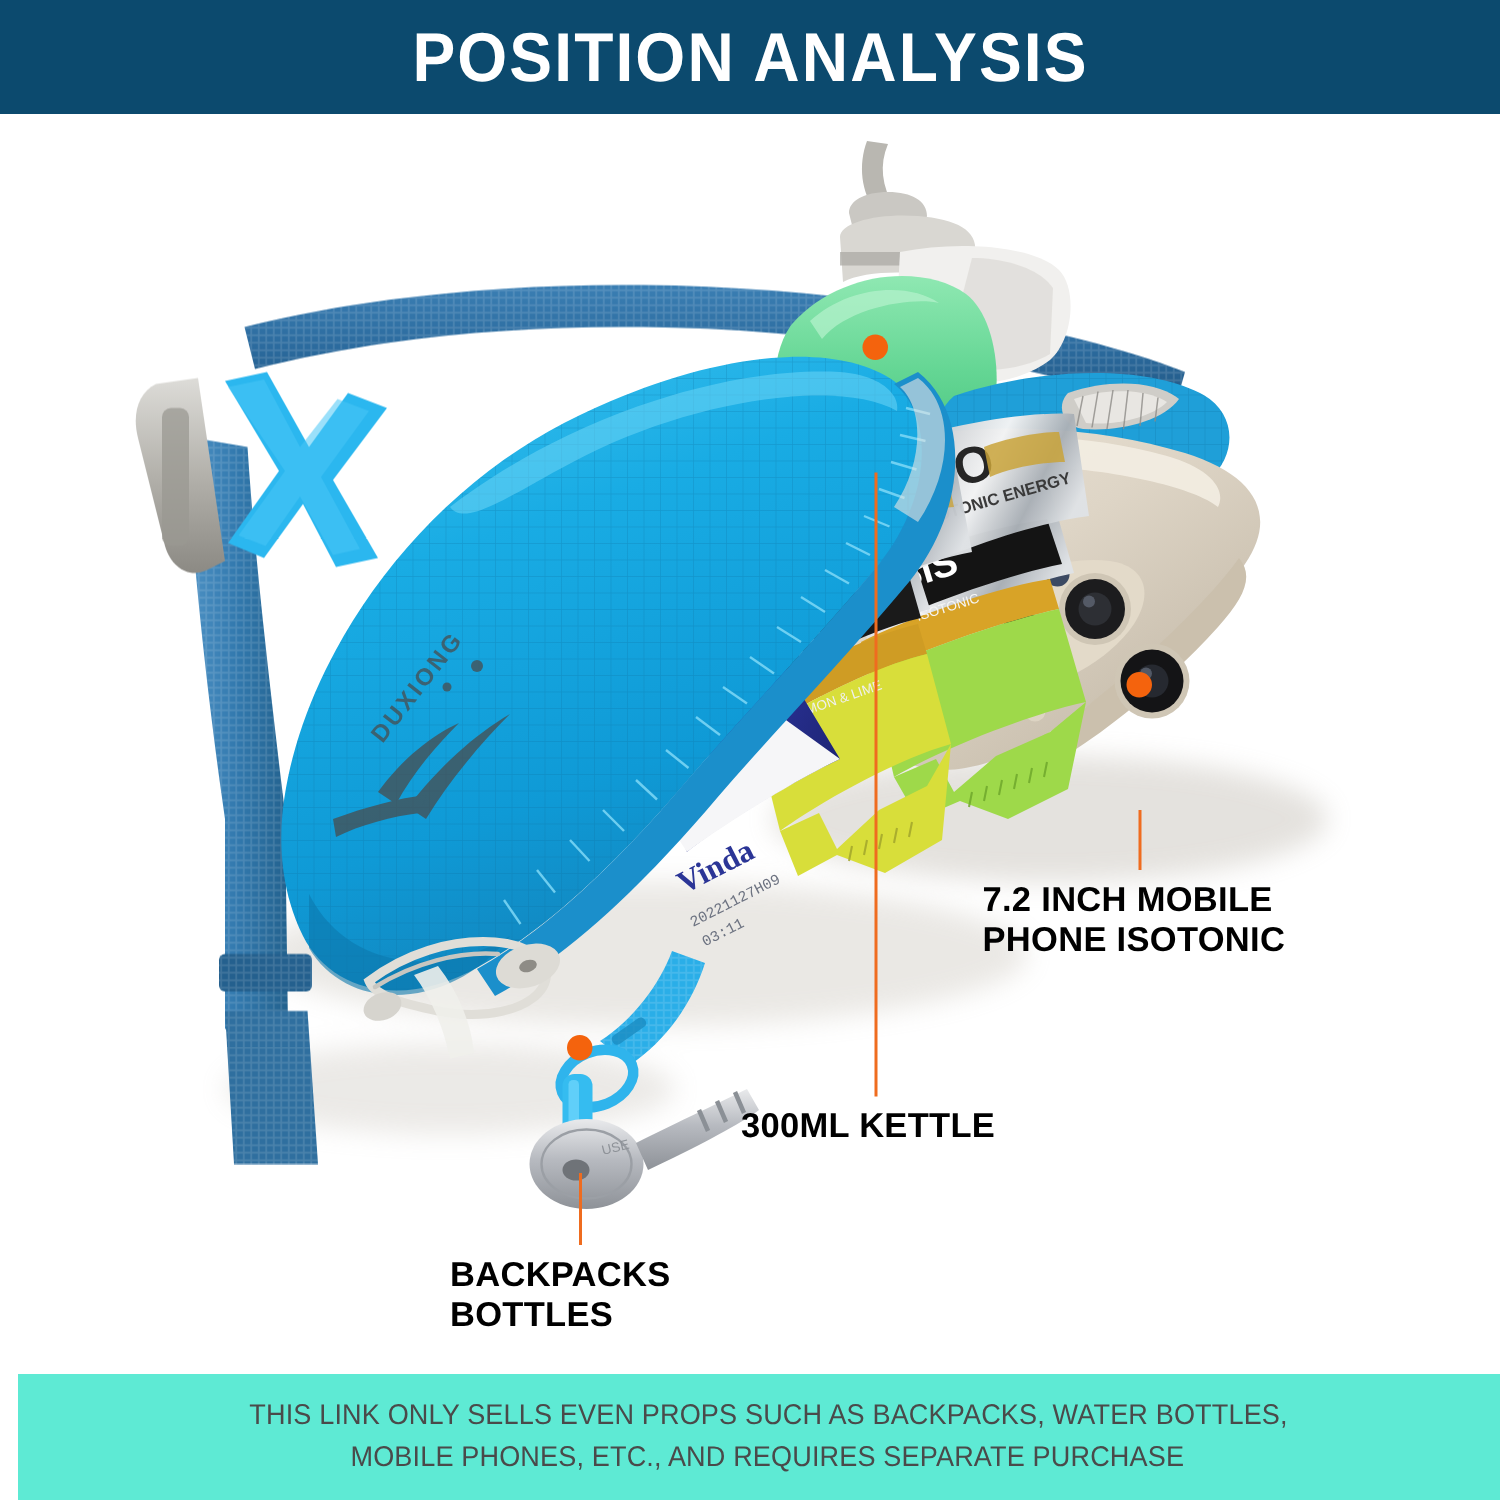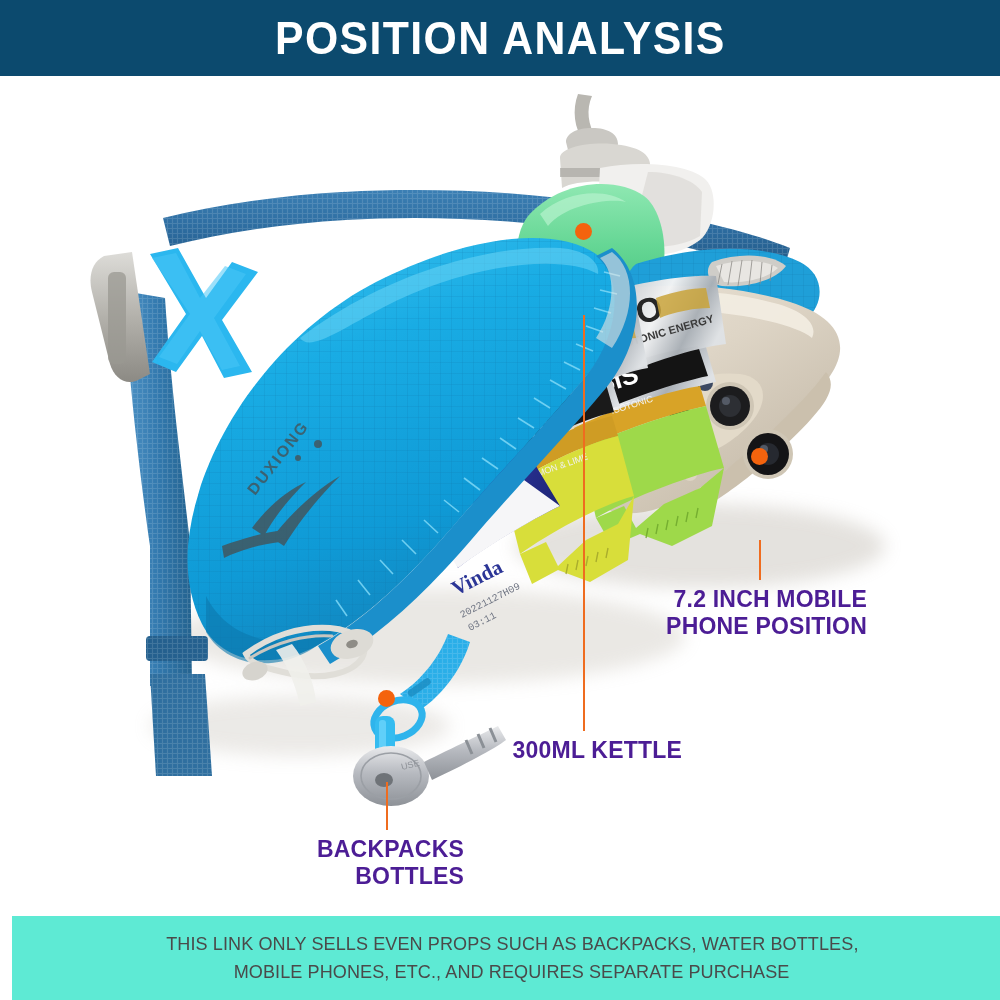--- a/index.html
+++ b/index.html
@@ -51,22 +51,22 @@
     width: 1000px;
     height: 840px;
     background: #ffffff;
     overflow: hidden;
   }
   .stage-svg { position: absolute; left: 0; top: 0; }
 
   
   .callout {
     position: absolute;
-    text-align: right;
-    color: #4c1d95;
+    text-align: left;
+    color: #000000;
     font-size: 23px;
     font-weight: bold;
     line-height: 1.17;
     letter-spacing: 0.2px;
     white-space: nowrap;
   }
   .callout .l2 { display: block; }
 
   .callout-phone { left: 655px; top: 586px; width: 212px; }
   .callout-kettle { left: 494px; top: 737px; width: 188px; }
@@ -447,21 +447,21 @@
 
     <div class="lead-line" style="left:759px; top:464px; height:40px;"></div>
     <div class="lead-dot" style="left:751px; top:372px;"></div>
 
     <div class="lead-line" style="left:386px; top:706px; height:48px;"></div>
     <div class="lead-dot" style="left:378px; top:614px;"></div>
   </div>
 
   <div class="callout callout-phone">
     <span>7.2 INCH MOBILE</span>
-    <span class="l2">PHONE POSITION</span>
+    <span class="l2">PHONE ISOTONIC</span>
   </div>
 
   <div class="callout callout-kettle">
     <span>300ML KETTLE</span>
   </div>
 
   <div class="callout callout-keychain">
     <span>BACKPACKS</span>
     <span class="l2">BOTTLES</span>
   </div>

